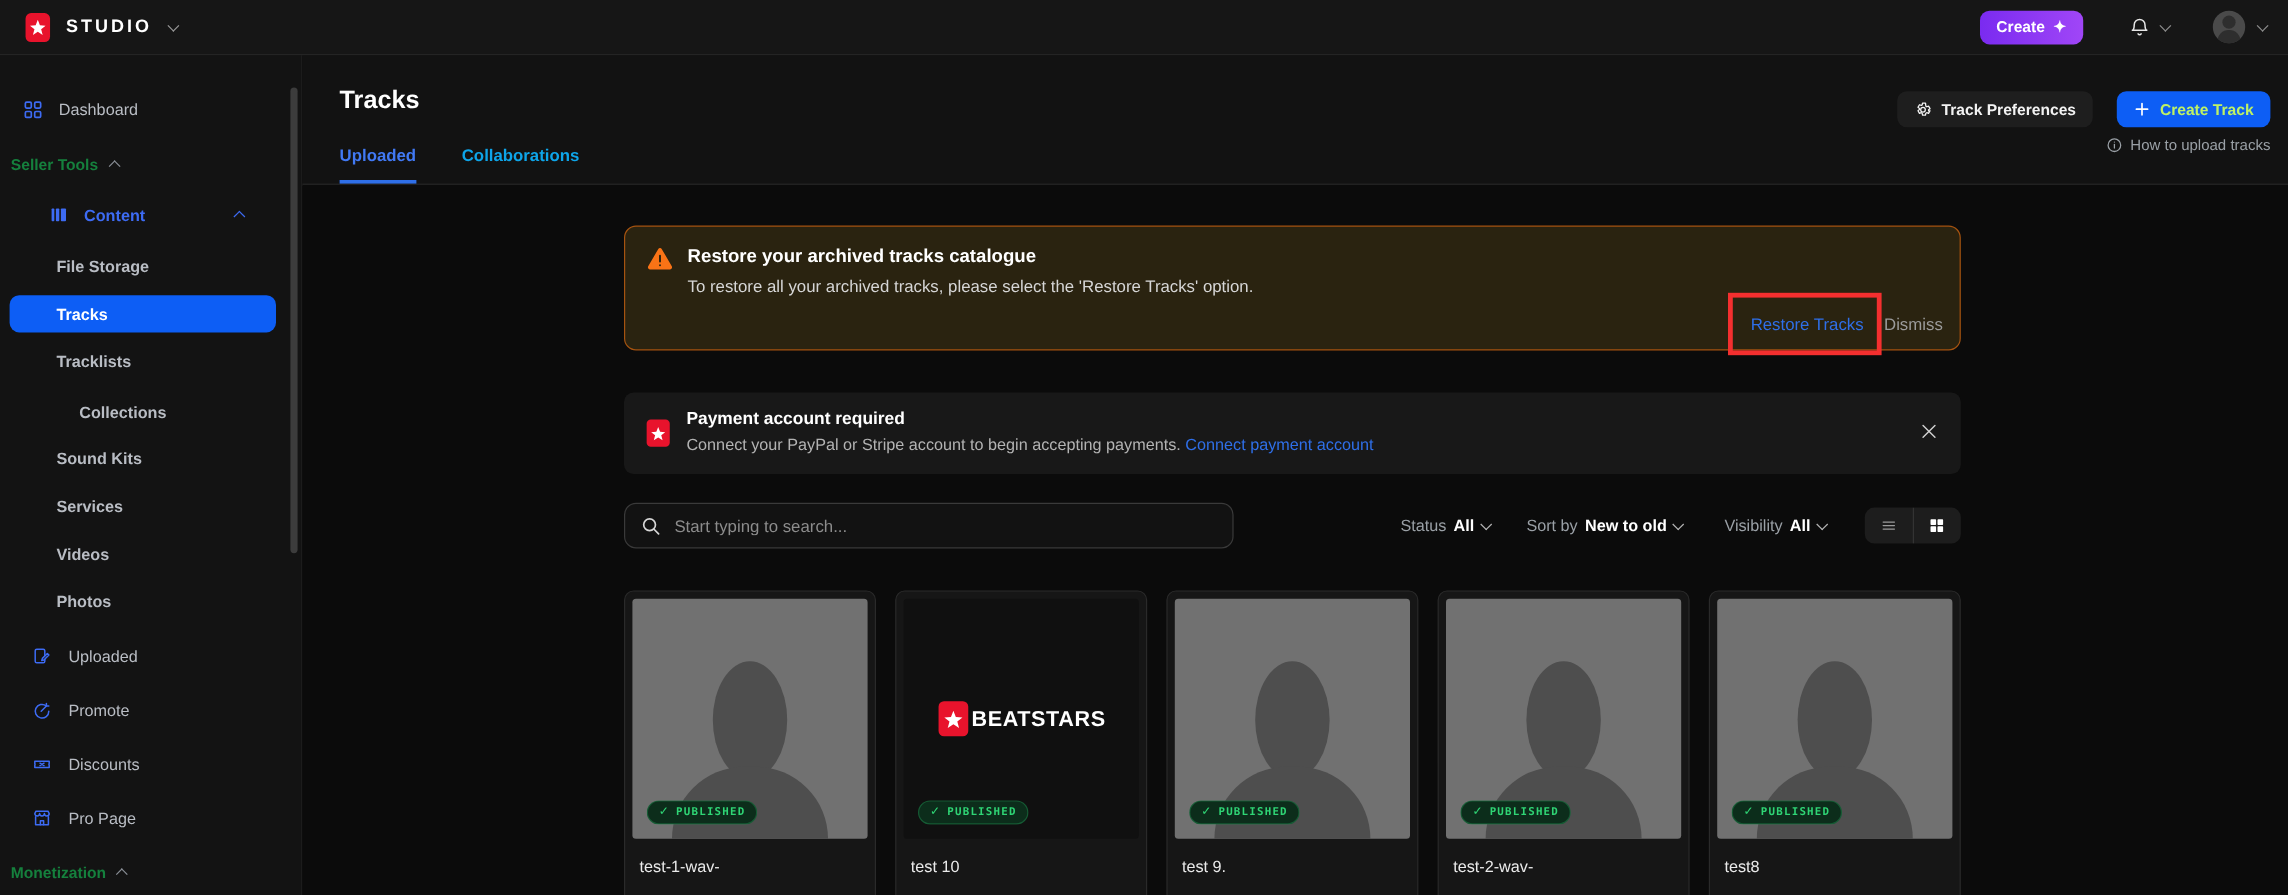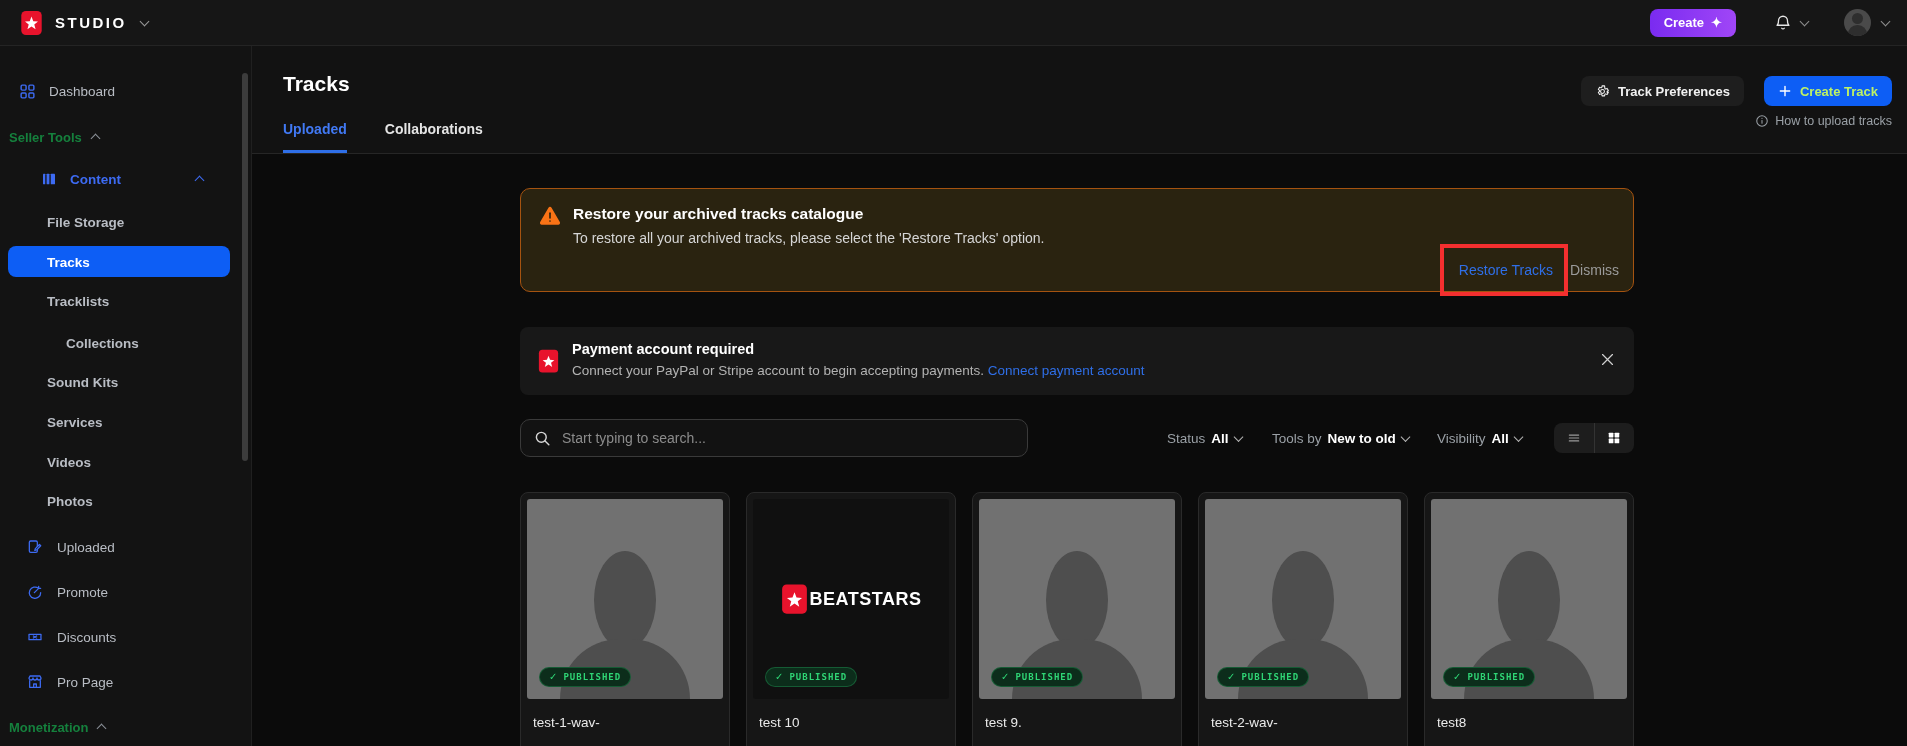--- a/index.html
+++ b/index.html
@@ -43,21 +43,21 @@
   .sb-section .chev{color:#8b9098;margin-top:2px;}
   .sb-child{font-size:13.5px;font-weight:600;color:#b9bdc4;}
   .sb-pill{position:absolute;left:8px;top:200px;width:222px;height:31px;border-radius:8px;background:#0d5ef5;}
   .content-row .sb-label{color:#3d6bf3;font-weight:700;}
   .content-row .chev{color:#3d6bf3;position:absolute;right:38px;margin-top:2px;}
 
   
   .page-header{position:absolute;left:252px;top:46px;right:0;height:108px;background:#121212;border-bottom:1px solid #262626;}
   .page-title{position:absolute;left:31px;top:26px;font-size:21px;font-weight:700;color:#fff;}
   .tabs{position:absolute;left:31px;bottom:0;display:flex;gap:38px;}
-  .tab{font-size:14px;font-weight:600;padding-bottom:13px;cursor:pointer;color:#e5e5e5;border-bottom:3px solid transparent;}
+  .tab{font-size:14px;font-weight:600;padding-bottom:13px;cursor:pointer;color:#0ea5e9;border-bottom:3px solid transparent;}
   .tab.active{color:#4179f4;border-bottom-color:#2f6fe8;}
   .hdr-btn{position:absolute;top:30px;height:30px;border-radius:8px;border:none;display:flex;align-items:center;gap:8px;
     padding:0 14px;font-size:13px;font-weight:600;color:#f2f2f2;cursor:pointer;font-family:inherit;}
   .btn-prefs{right:163px;background:#1e1e1e;}
   .btn-create-track{right:15px;background:#0d5ef5;color:#bef264;}
   .hdr-help{position:absolute;top:68px;right:15px;display:flex;align-items:center;gap:6px;color:#9aa0a6;font-size:12.5px;cursor:pointer;}
 
   
   .content{position:absolute;left:252px;top:155px;right:0;bottom:0;background:#0b0b0b;overflow:hidden;}
   .column{position:relative;margin-left:268px;width:1114px;}
@@ -336,21 +336,21 @@
             </svg>
         </span>
         <input type="text" placeholder="Start typing to search..." style="">
       </div>
       <div class="fgroup g-status">
         <span class="flabel">Status</span>
         <span class="fvalue">All</span>
         <span class="chev"></span>
       </div>
       <div class="fgroup g-sort">
-        <span class="flabel">Tools by</span>
+        <span class="flabel">Sort by</span>
         <span class="fvalue">New to old</span>
         <span class="chev"></span>
       </div>
       <div class="fgroup g-visibility">
         <span class="flabel">Visibility</span>
         <span class="fvalue">All</span>
         <span class="chev"></span>
       </div>
       <div class="view-toggle">
         <div class="vt-seg first">

